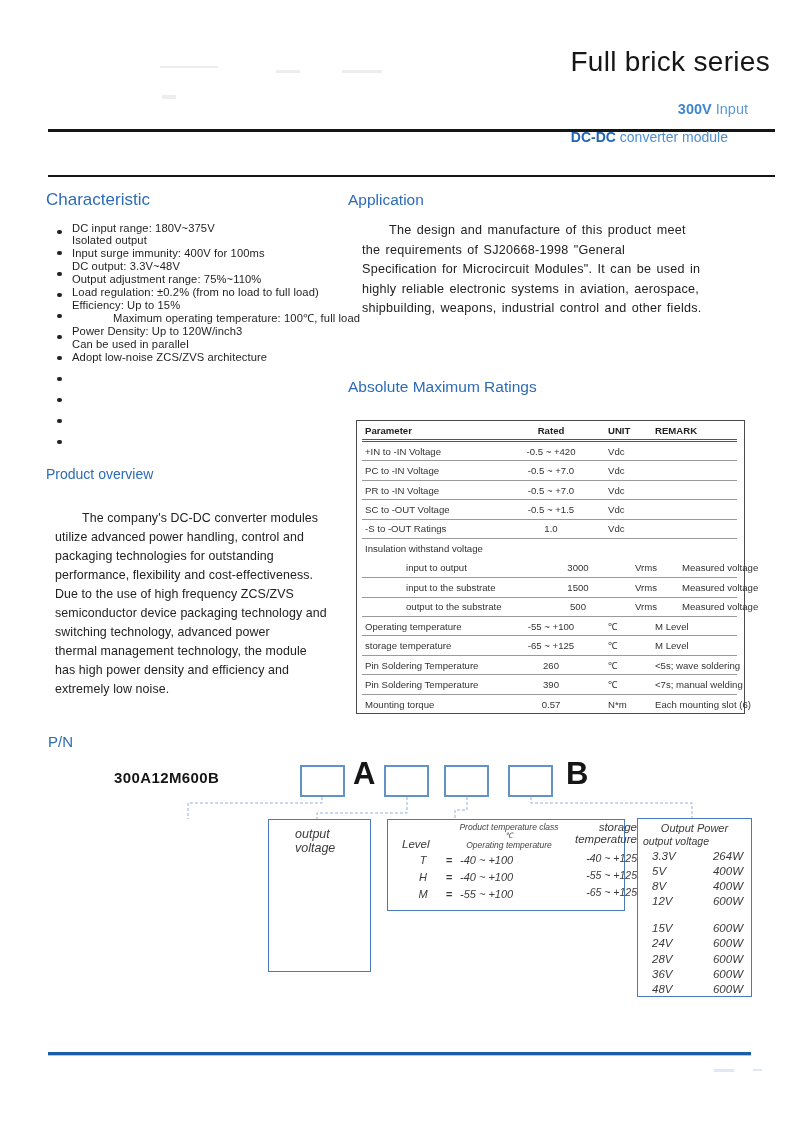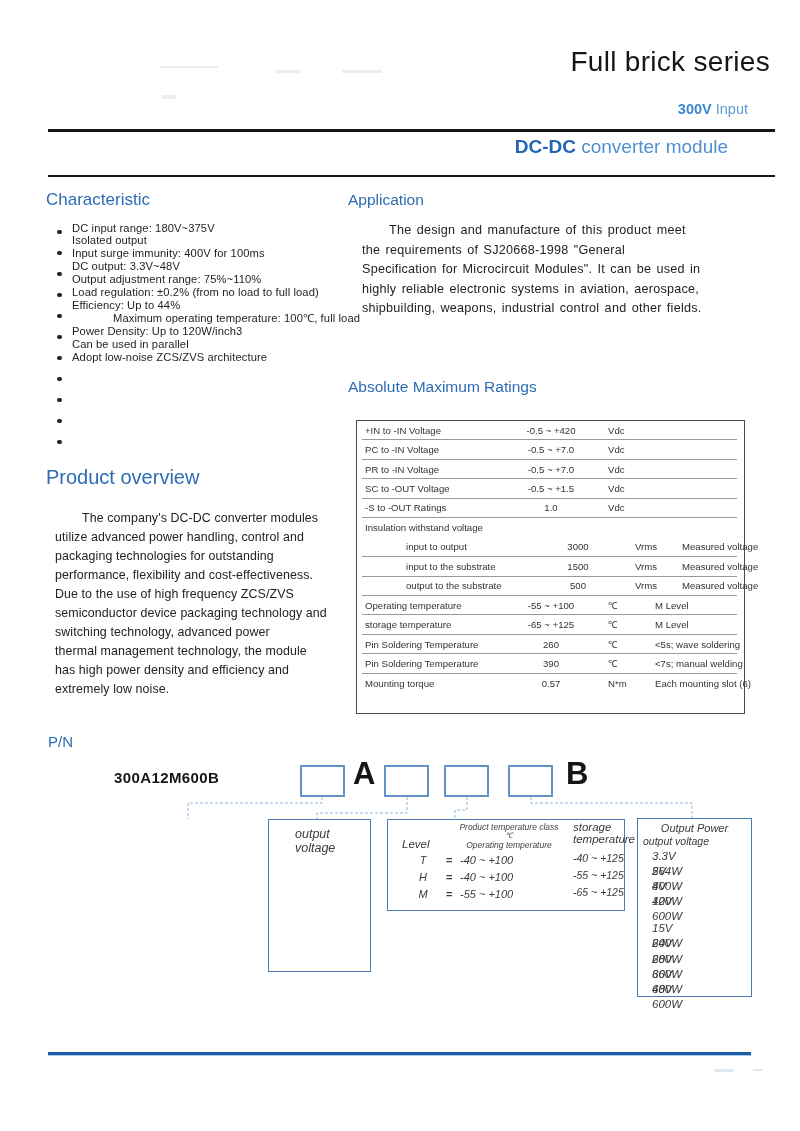--- a/index.html
+++ b/index.html
@@ -9,30 +9,30 @@
 
   
   .series-title { position:absolute; top:46px; right:30px; font-size:28px; color:#161616; letter-spacing:.3px; }
   .smudge { position:absolute; background:#ededed; }
   .input-label { position:absolute; top:101px; right:52px; font-size:14.5px; }
   .input-label .b { font-weight:bold; color:var(--input_blue); }
   .input-label .r { color:#5a9ad6; }
   .rule { position:absolute; left:48px; width:727px; background:#161616; }
   .rule1 { top:129px; height:2.5px; }
   .rule2 { top:175px; height:2px; }
-  .module-title { position:absolute; top:136px; right:72px; font-size:19px; }
+  .module-title { position:absolute; top:129px; right:72px; font-size:14px; }
   .module-title .b { font-weight:bold; color:#2265b5; }
   .module-title .r { color:#4e8fd2; }
 
   
   .h-blue { position:absolute; color:var(--accent_blue); }
   .h-characteristic { left:46px; top:190px; font-size:17px; }
   .h-application { left:348px; top:191px; font-size:15.5px; }
   .h-ratings { left:348px; top:378px; font-size:15.5px; }
-  .h-overview { left:46px; top:466px; font-size:20px; }
+  .h-overview { left:46px; top:466px; font-size:14px; }
   .h-pn { left:48px; top:733px; font-size:15px; }
 
   
   .char-bullet { position:absolute; left:57px; width:4.5px; height:4.5px; border-radius:50%; background:#222; }
   .char-line { position:absolute; left:72px; font-size:11.2px; line-height:13px; color:var(--text_dark); white-space:nowrap; letter-spacing:.1px; }
 
   
   .application-text { position:absolute; left:346px; top:221px; width:412px; }
   .app-line { font-size:12.6px; line-height:19.6px; color:#222; letter-spacing:.25px; word-spacing:1.5px; white-space:nowrap;margin-left:16px; }
   .overview-text { position:absolute; left:43px; top:509px; width:310px; }
@@ -73,30 +73,30 @@
   .box-temp { left:387px; top:819px; width:238px; height:92px; }
   .temp-head { position:absolute; left:445px; top:822px; width:128px; text-align:center; font-style:italic; color:#444; }
   .temp-head .l1, .temp-head .l3 { font-size:8.5px; line-height:10px; }
   .temp-head .l2 { font-size:7.5px; line-height:8px; }
   .level-label { position:absolute; left:402px; top:838px; font-size:11.5px; font-style:italic; color:var(--diagram_text); }
   .level-rows { position:absolute; left:408px; top:851px; width:200px; }
   .lv-row { display:flex; height:17.3px; align-items:center; font-size:11px; font-style:italic; color:var(--diagram_text); }
   .lv-code { width:30px; text-align:center; }
   .lv-eq { width:22px; text-align:center; font-weight:bold; }
   .lv-range { flex:1; }
-  .storage-block { position:absolute; left:573px; top:822px; width:64px; font-style:italic; color:var(--diagram_text); text-align:left; }
+  .storage-block { position:absolute; left:573px; top:822px; width:64px; font-style:italic; color:var(--diagram_text); text-align:right; }
   .storage-block .st1 { font-size:11.5px; line-height:11px; }
   .storage-block .st2 { font-size:11.5px; line-height:13px; }
   .st-val { font-size:10.5px; height:16.8px; line-height:16.8px; white-space:nowrap; }
   .st-vals { margin-top:4px; }
   .box-power { left:637px; top:818px; width:115px; height:179px; }
   .box-power .bx-title { font-size:11px; text-align:center; margin-top:3px; }
   .box-power .bx-sub { font-size:10.5px; margin:1px 0 0 5px; }
   .pw-rows { margin:2px 8px 0 14px; }
-  .pw-row { display:flex; justify-content:space-between; height:15.1px; line-height:15.1px; font-size:11.5px;flex-direction:column; }
+  .pw-row { display:flex; justify-content:space-between; height:15.1px; line-height:15.1px; font-size:11.5px; }
   .pw-gap { height:12px; }
 
   
   .footer-line { position:absolute; left:48px; top:1052px; width:703px; height:3px; background:var(--footer_blue); }
   .footer-line-light { position:absolute; left:48px; top:1055px; width:703px; height:1px; background:var(--footer_blue_light); }
   .blue-smudge { position:absolute; background:#dfe9f5; }
 </style>
 </head>
 <body>
 
@@ -127,21 +127,21 @@
       <div class="char-line" style="top: 234.45px;">Isolated output</div>
       <div class="char-bullet" style="top: 271.5px;"></div>
       <div class="char-line" style="top: 247.4px;">Input surge immunity: 400V for 100ms</div>
       <div class="char-bullet" style="top: 292.5px;"></div>
       <div class="char-line" style="top: 260.35px;">DC output: 3.3V~48V</div>
       <div class="char-bullet" style="top: 313.5px;"></div>
       <div class="char-line" style="top: 273.3px;">Output adjustment range: 75%~110%</div>
       <div class="char-bullet" style="top: 334.5px;"></div>
       <div class="char-line" style="top: 286.25px;">Load regulation: ±0.2% (from no load to full load)</div>
       <div class="char-bullet" style="top: 355.5px;"></div>
-      <div class="char-line" style="top: 299.2px;">Efficiency: Up to 44%</div>
+      <div class="char-line" style="top: 299.2px;">Efficiency: Up to 15%</div>
       <div class="char-bullet" style="top: 376.5px;"></div>
       <div class="char-line" style="top: 312.15px; padding-left: 41px;">Maximum operating temperature: 100℃, full load</div>
       <div class="char-bullet" style="top: 397.5px;"></div>
       <div class="char-line" style="top: 325.1px;">Power Density: Up to 120W/inch3</div>
       <div class="char-bullet" style="top: 418.5px;"></div>
       <div class="char-line" style="top: 338.05px;">Can be used in parallel</div>
       <div class="char-bullet" style="top: 439.5px;"></div>
       <div class="char-line" style="top: 351px;">Adopt low-noise ZCS/ZVS architecture</div>
     </div>
 
@@ -160,20 +160,26 @@
       <div class="ov-line">performance, flexibility and cost-effectiveness.</div>
       <div class="ov-line">Due to the use of high frequency ZCS/ZVS</div>
       <div class="ov-line">semiconductor device packaging technology and</div>
       <div class="ov-line">switching technology, advanced power</div>
       <div class="ov-line"> thermal management technology, the module</div>
       <div class="ov-line">has high power density and efficiency and</div>
       <div class="ov-line">extremely low noise.</div>
     </div>
 
   <div class="ratings-table">
+    <div class="t-head">
+      <div class="t-param">Parameter</div>
+      <div class="t-rated">Rated</div>
+      <div class="t-unit">UNIT</div>
+      <div class="t-remark">REMARK</div>
+    </div>
     <div>
         <div class="t-row">
           <div class="t-param">+IN to -IN  Voltage</div>
           <div class="t-rated">-0.5 ~ +420</div>
           <div class="t-unit">Vdc</div>
           <div class="t-remark"></div>
         </div>
         <div class="t-row">
           <div class="t-param">PC to -IN Voltage</div>
           <div class="t-rated">-0.5 ~ +7.0</div>

